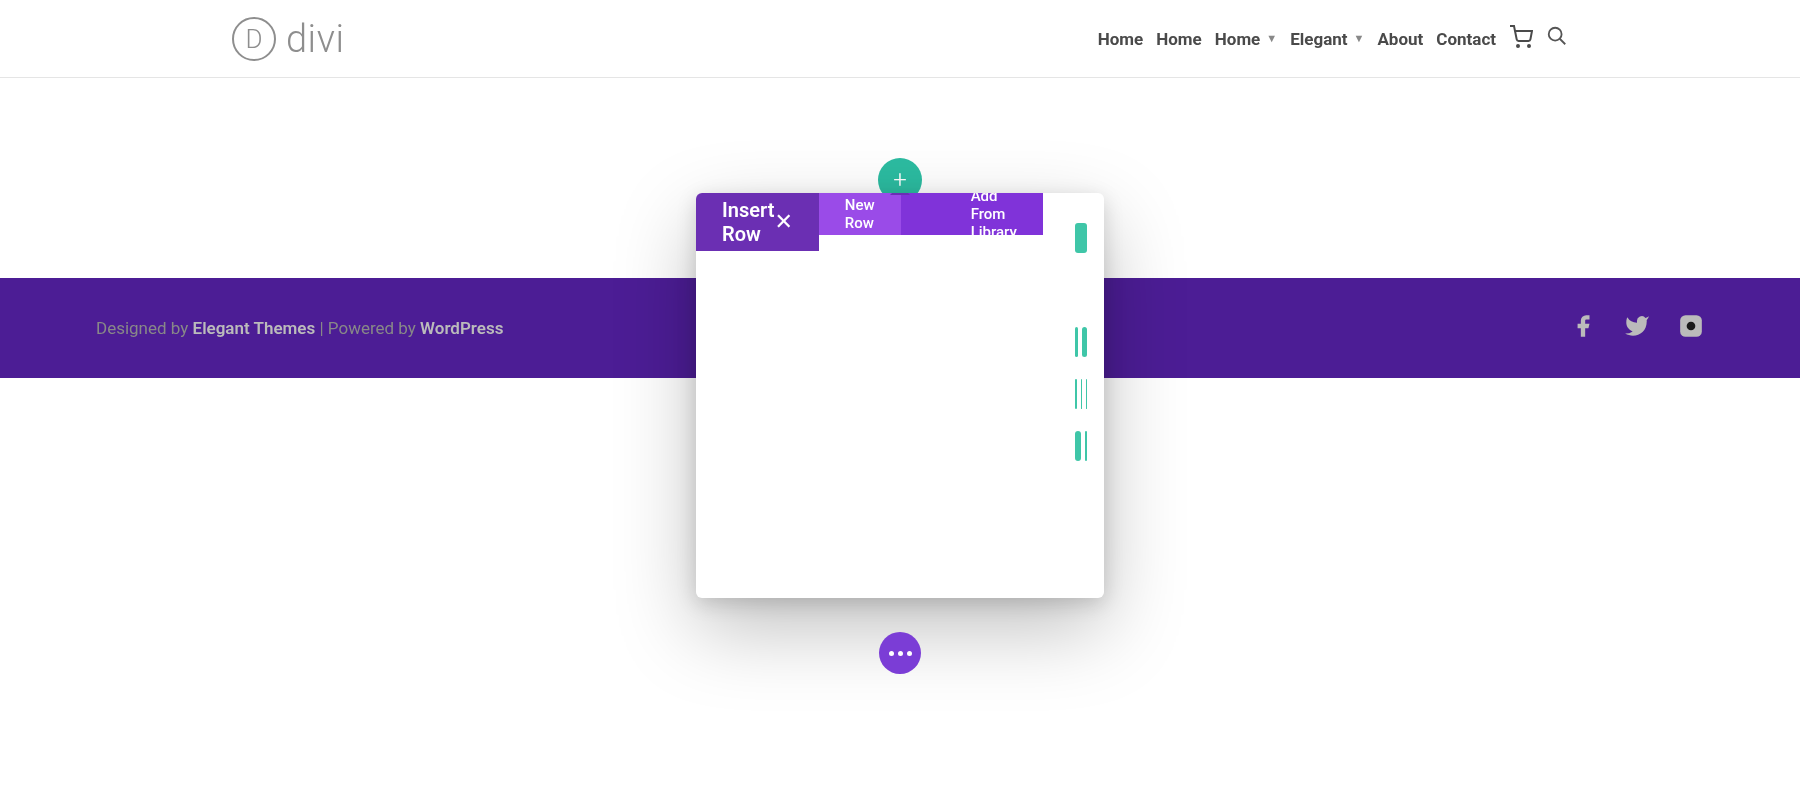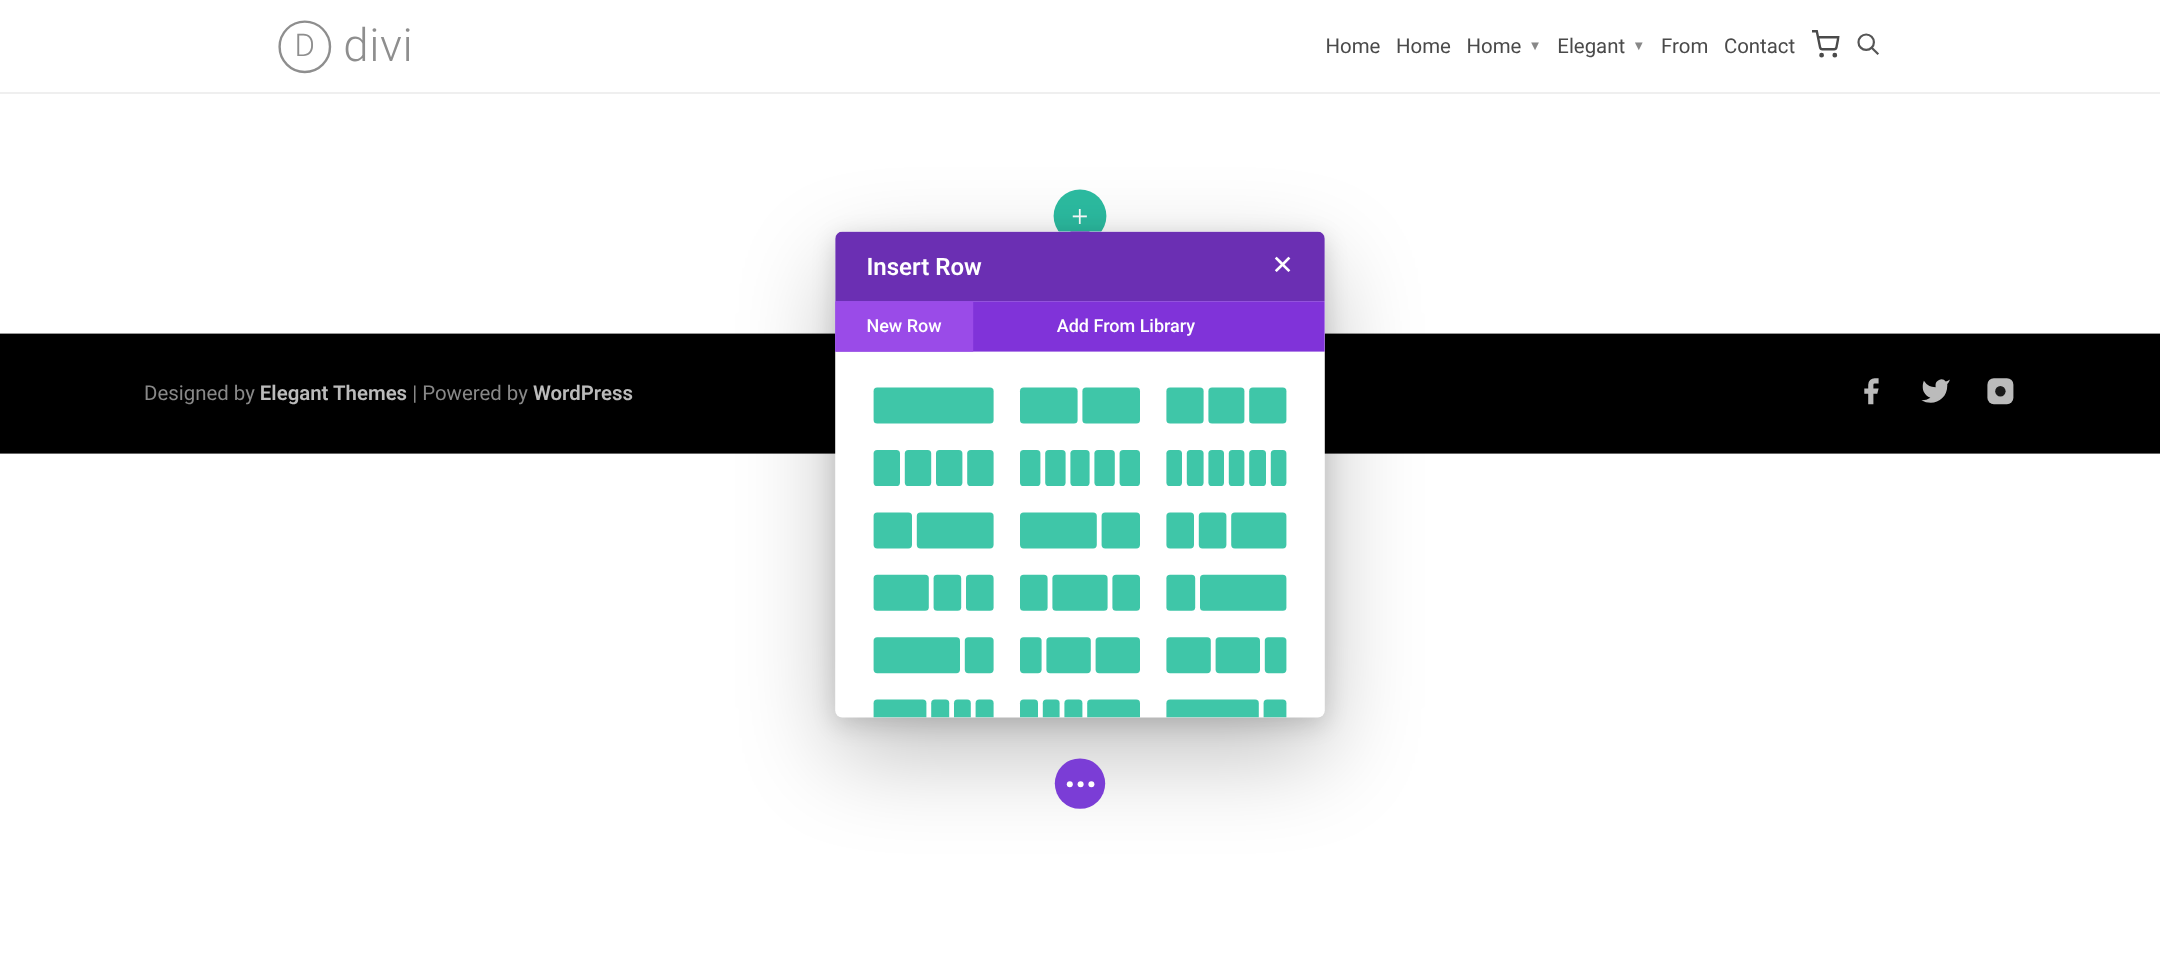--- a/index.html
+++ b/index.html
@@ -3,37 +3,37 @@
 <meta charset="utf-8">
 <style>
 * { margin: 0; padding: 0; box-sizing: border-box; }
 body { font-family: -apple-system, BlinkMacSystemFont, "Segoe UI", Roboto, "Helvetica Neue", Arial, sans-serif; background: #fff; width: 1800px; height: 799px; overflow: hidden; position: relative; }
 
 
 .header { border-bottom: 1px solid #e5e5e5; height: 78px; display: flex; align-items: center; justify-content: space-between; padding: 0 232px; }
 .logo { display: flex; align-items: center; gap: 10px; }
 .logo-circle { width: 44px; height: 44px; border: 2px solid #8e8e8e; border-radius: 50%; display: flex; align-items: center; justify-content: center; color: #8e8e8e; font-size: 26px; font-weight: 300; }
 .logo-text { color: #8e8e8e; font-size: 38px; font-weight: 300; letter-spacing: 0.5px; }
-.nav { display: flex; align-items: center; gap: 13px; }
+.nav { display: flex; gap: 13px; font-weight: bold; }
 .nav-item { display: flex; align-items: center; gap: 6px; color: #4a4a4a; font-size: 17px; cursor: pointer; }
 .nav-chevron { font-size: 11px; color: #888; }
 .cart-icon svg { width: 24px; height: 24px; stroke: #4a4a4a; fill: none; stroke-width: 2; }
 .search-icon svg { width: 22px; height: 22px; stroke: #555; fill: none; stroke-width: 2; }
 
 
-.footer-band { position: absolute; top: 278px; left: 0; right: 0; height: 100px; background: #000000; padding: 0 120px; display: flex; align-items: center; justify-content: space-between; color: #888; font-size: 17px; }
+.footer-band { position: absolute; top: 278px; left: 0; right: 0; height: 100px; background: #4c1d95; padding: 0 96px; display: flex; align-items: center; justify-content: space-between; color: #888; font-size: 17px; }
 .footer-band a, .footer-band strong { color: #bbb; font-weight: 600; }
 .social { display: flex; gap: 28px; }
 .social svg { width: 26px; height: 26px; fill: #bbb; }
 
 
 .add-btn { position: absolute; top: 158px; left: 50%; transform: translateX(-50%); width: 44px; height: 44px; border-radius: 50%; background: #2cbca1; display: flex; align-items: center; justify-content: center; color: #fff; font-size: 24px; font-weight: 300; cursor: pointer; }
 
 
-.modal { position: absolute; top: 193px; left: 50%; transform: translateX(-50%); width: 408px; height: 405px; background: #fff; border-radius: 6px; box-shadow: 0 30px 80px rgba(0,0,0,0.25), 0 5px 20px rgba(0,0,0,0.15); overflow: hidden; display: flex; flex-direction: column; }
+.modal { position: absolute; top: 193px; left: 50%; transform: translateX(-50%); width: 408px; height: 405px; background: #fff; border-radius: 6px; box-shadow: 0 30px 80px rgba(0,0,0,0.25), 0 5px 20px rgba(0,0,0,0.15); overflow: hidden; display: flex; flex-direction: row; }
 .modal::before { content: ""; position: absolute; top: -8px; left: 50%; transform: translateX(-50%); border-left: 10px solid transparent; border-right: 10px solid transparent; border-bottom: 10px solid #6b2fb3; }
 .modal-header { background: #6b2fb3; height: 58px; display: flex; align-items: center; justify-content: space-between; padding: 0 26px; }
 .modal-title { color: #fff; font-size: 20px; font-weight: 600; }
 .modal-close { color: #fff; font-size: 22px; cursor: pointer; line-height: 1; }
 .modal-tabs { background: #8033d9; height: 42px; display: flex; gap: 44px; }
 .modal-tab { padding: 0 26px; display: flex; align-items: center; color: #fff; font-size: 15px; font-weight: 500; cursor: pointer; }
 .modal-tab.active { background: #9a4be8; }
 .modal-body { flex: 1; padding: 30px 32px 0 32px; overflow: hidden; }
 .layouts-grid { display: grid; grid-template-columns: repeat(3, 1fr); gap: 22px 22px; }
 .layout-opt { display: flex; gap: 4px; height: 30px; cursor: pointer; }
@@ -62,21 +62,21 @@
       </div>
     <div class="nav-item">
         <span>Home</span>
         <span class="nav-chevron">▼</span>
       </div>
     <div class="nav-item">
         <span>Elegant</span>
         <span class="nav-chevron">▼</span>
       </div>
     <div class="nav-item">
-        <span>From</span>
+        <span>About</span>
       </div>
     <div class="nav-item">
         <span>Contact</span>
       </div>
     <div class="cart-icon">
       <svg viewBox="0 0 24 24">
           <circle cx="9" cy="21" r="1"></circle>
           <circle cx="20" cy="21" r="1"></circle>
           <path d="M1 1h4l2.7 13.4a2 2 0 0 0 2 1.6h9.7a2 2 0 0 0 2-1.6L23 6H6"></path>
         </svg>

